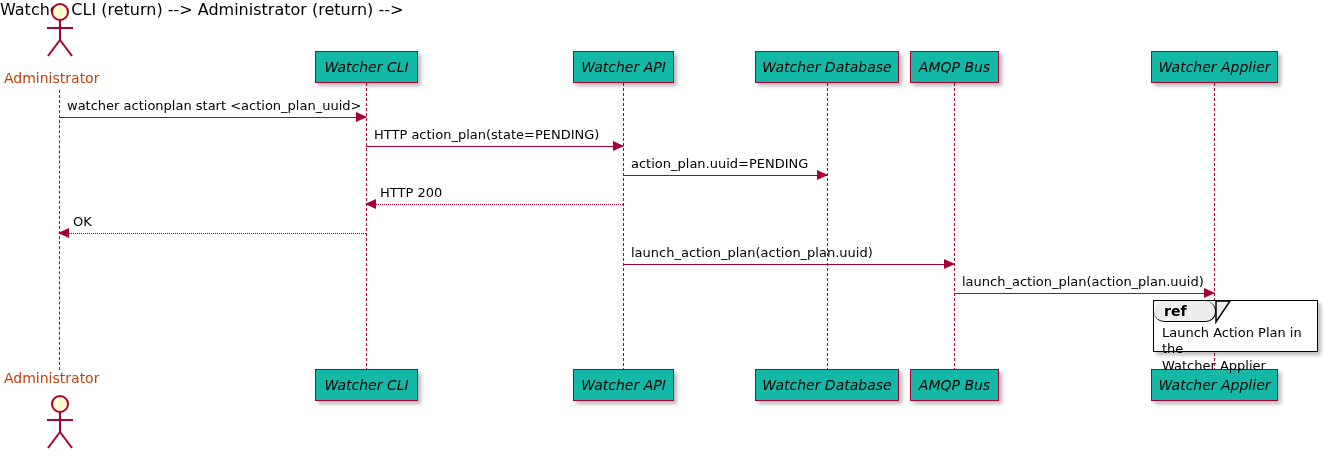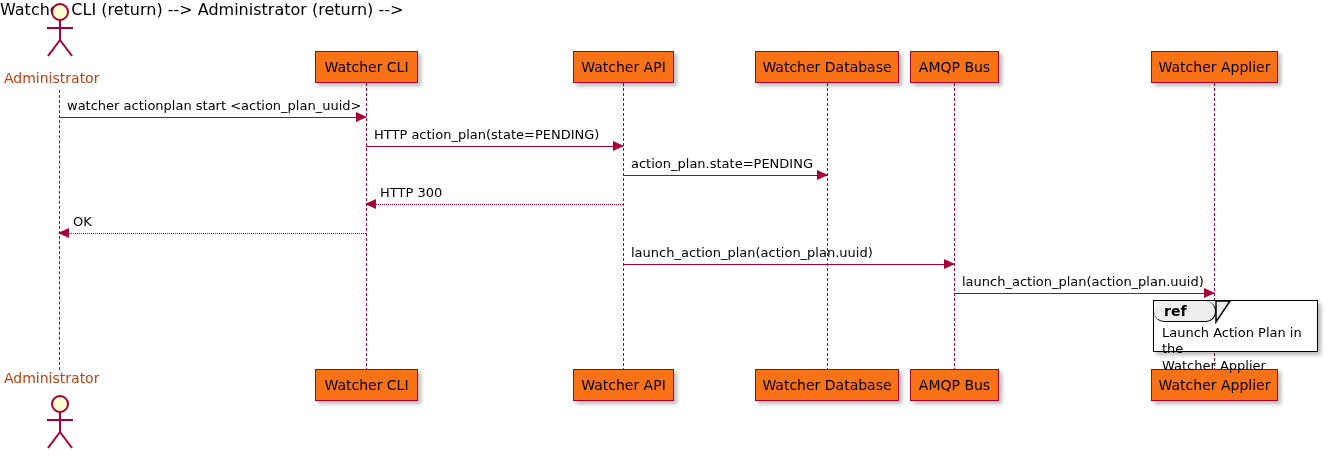--- a/index.html
+++ b/index.html
@@ -21,32 +21,33 @@
     position: absolute;
     width: 0;
     border-left: 1px dashed #A80036;
     z-index: 1;
   }
 
   
   .participant {
     position: absolute;
     box-sizing: border-box;
-    background: #f97316;
+    background: #14b8a6;
     border: 1.5px solid #A80036;
     color: #000000;
     font-size: 14px;
     line-height: 1;
     display: flex;
     align-items: center;
     justify-content: center;
     white-space: nowrap;
     box-shadow: 3px 3px 4px rgba(0,0,0,0.28);
     z-index: 4;
     padding: 0 8px;
+    font-style: italic;
   }
 
   
   .actor-svg {
     position: absolute;
     z-index: 4;
   }
   .actor-label {
     position: absolute;
     font-size: 14px;
@@ -214,28 +215,28 @@
   <div class="msg to-right" style="left:366px; top:146px; width:257px;">
     <div class="line"></div>
     <div class="head"></div>
     <div class="label">HTTP action_plan(state=PENDING)</div>
   </div>
 
   
   <div class="msg to-right" style="left:623px; top:175px; width:204px;">
     <div class="line"></div>
     <div class="head"></div>
-    <div class="label">action_plan.state=PENDING</div>
+    <div class="label">action_plan.uuid=PENDING</div>
   </div>
 
    Watcher CLI (return) --&gt;
   <div class="msg to-left dotted" style="left:366px; top:204px; width:257px;">
     <div class="line"></div>
     <div class="head"></div>
-    <div class="label">HTTP 300</div>
+    <div class="label">HTTP 200</div>
   </div>
 
    Administrator (return) --&gt;
   <div class="msg to-left dotted" style="left:59px; top:233px; width:307px;">
     <div class="line"></div>
     <div class="head"></div>
     <div class="label">OK</div>
   </div>
 
   

